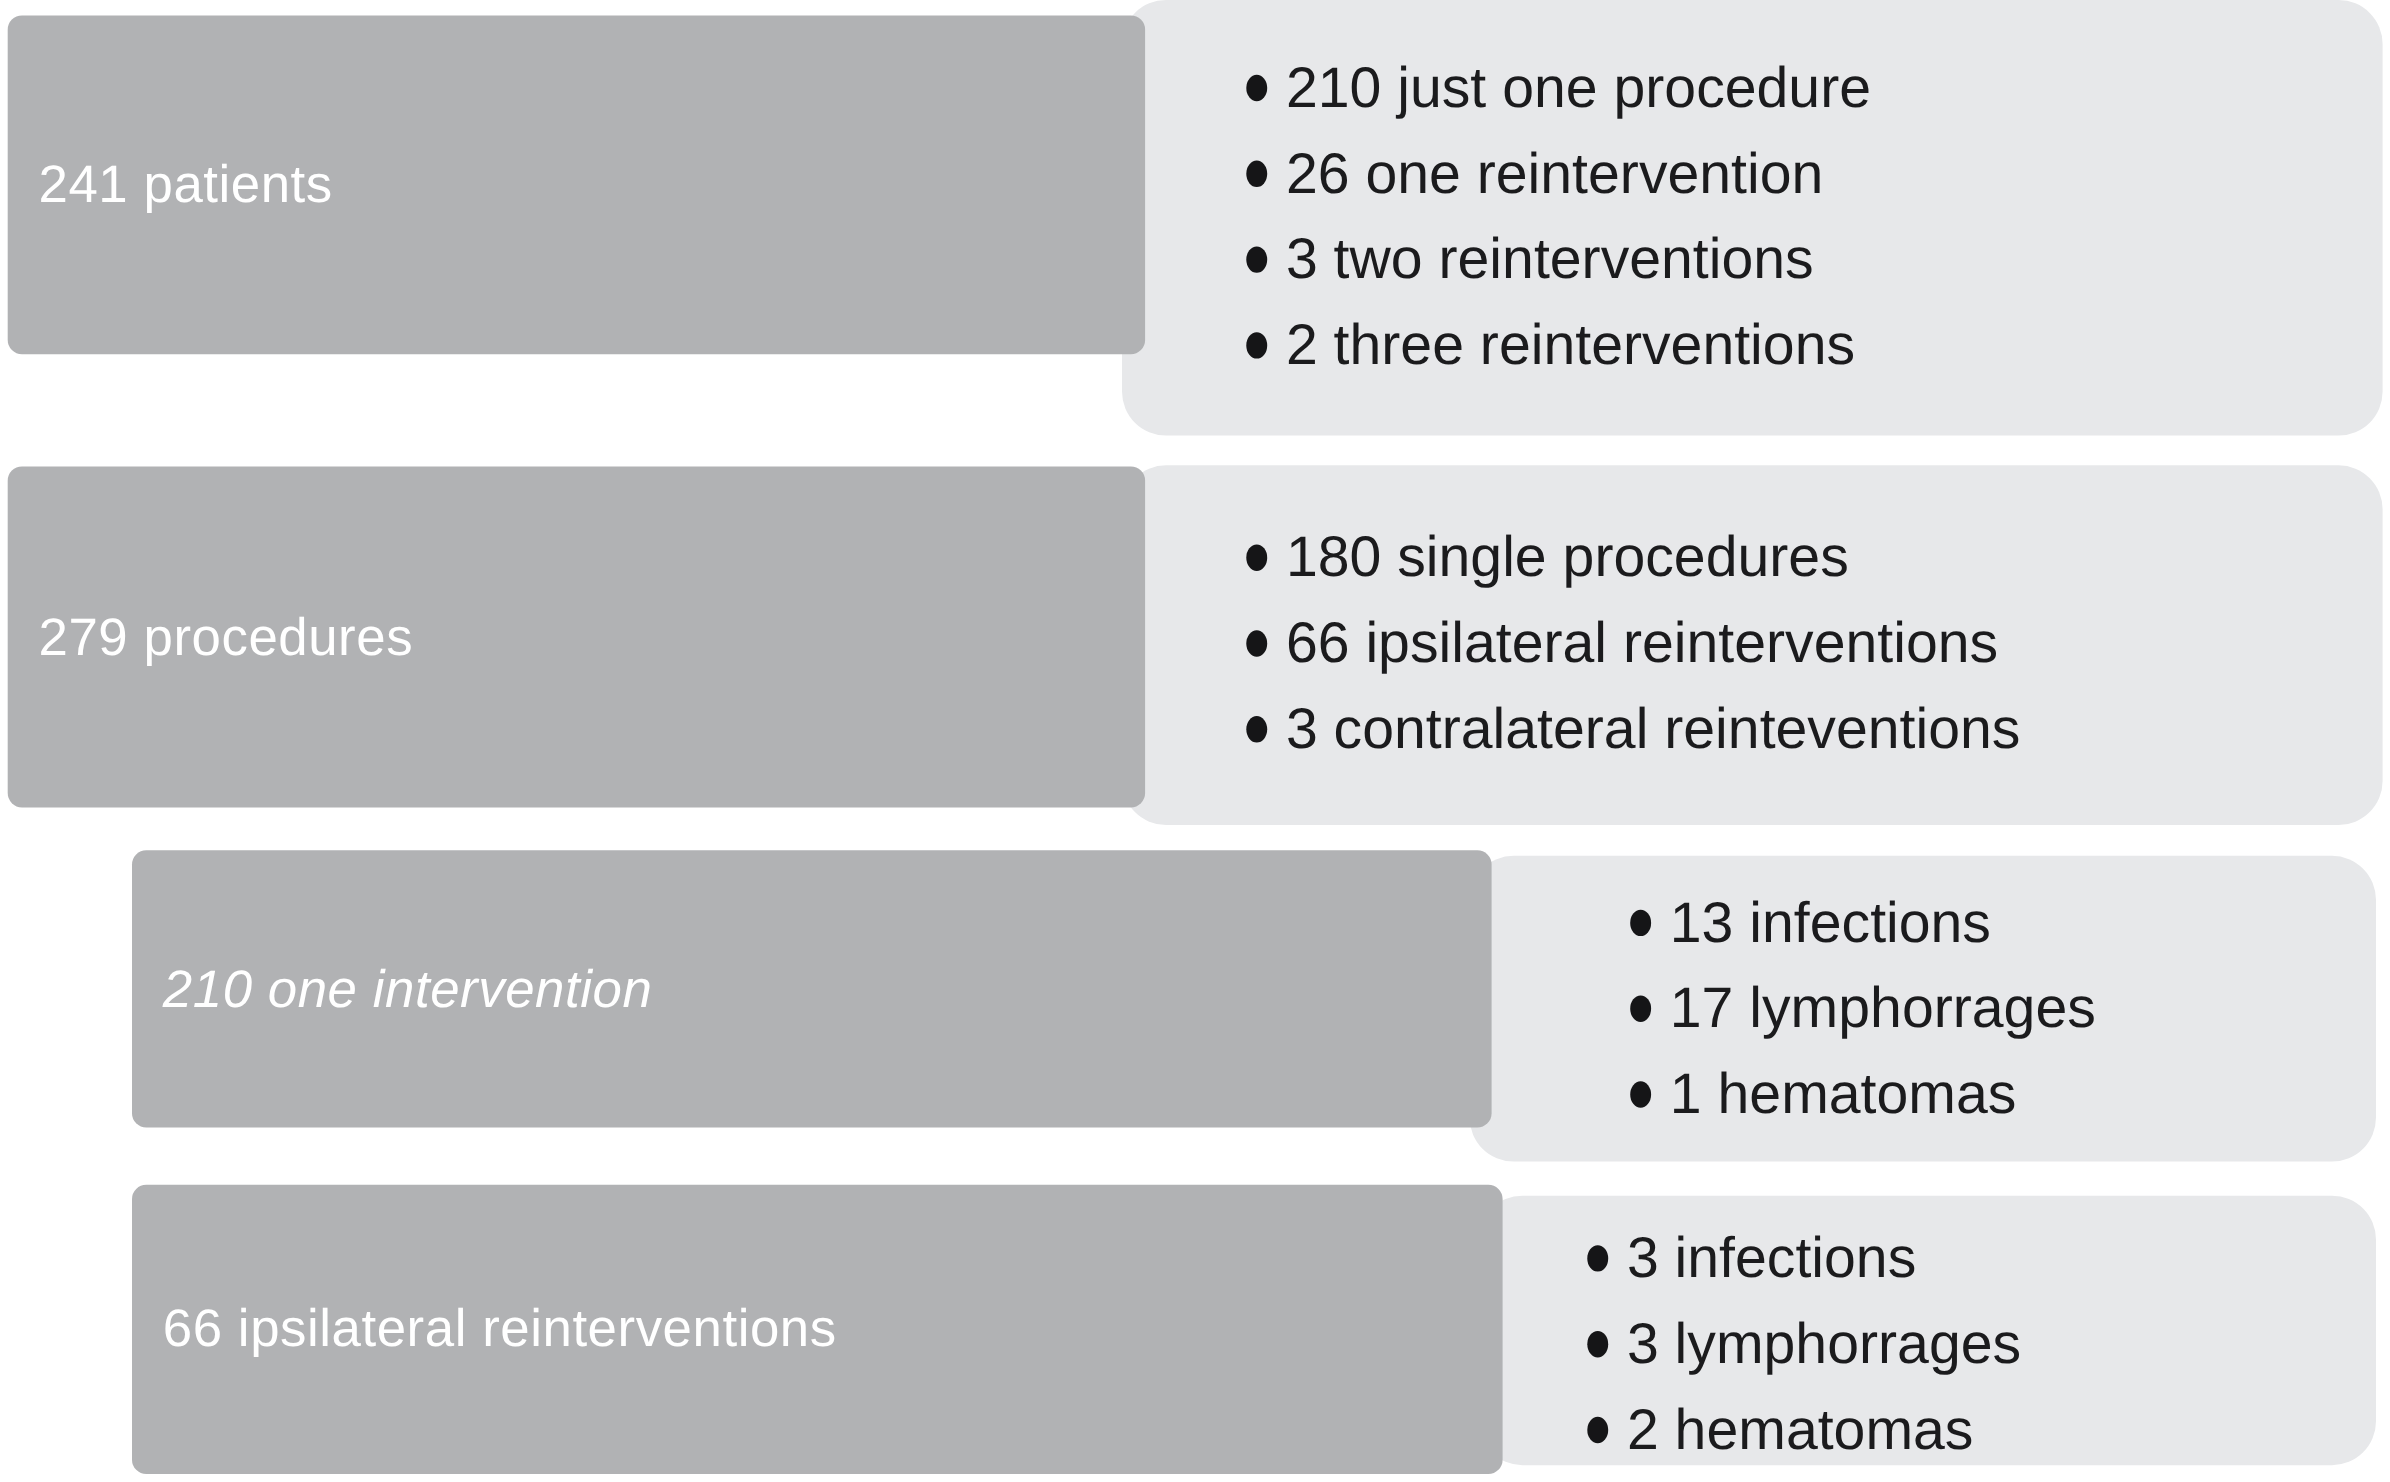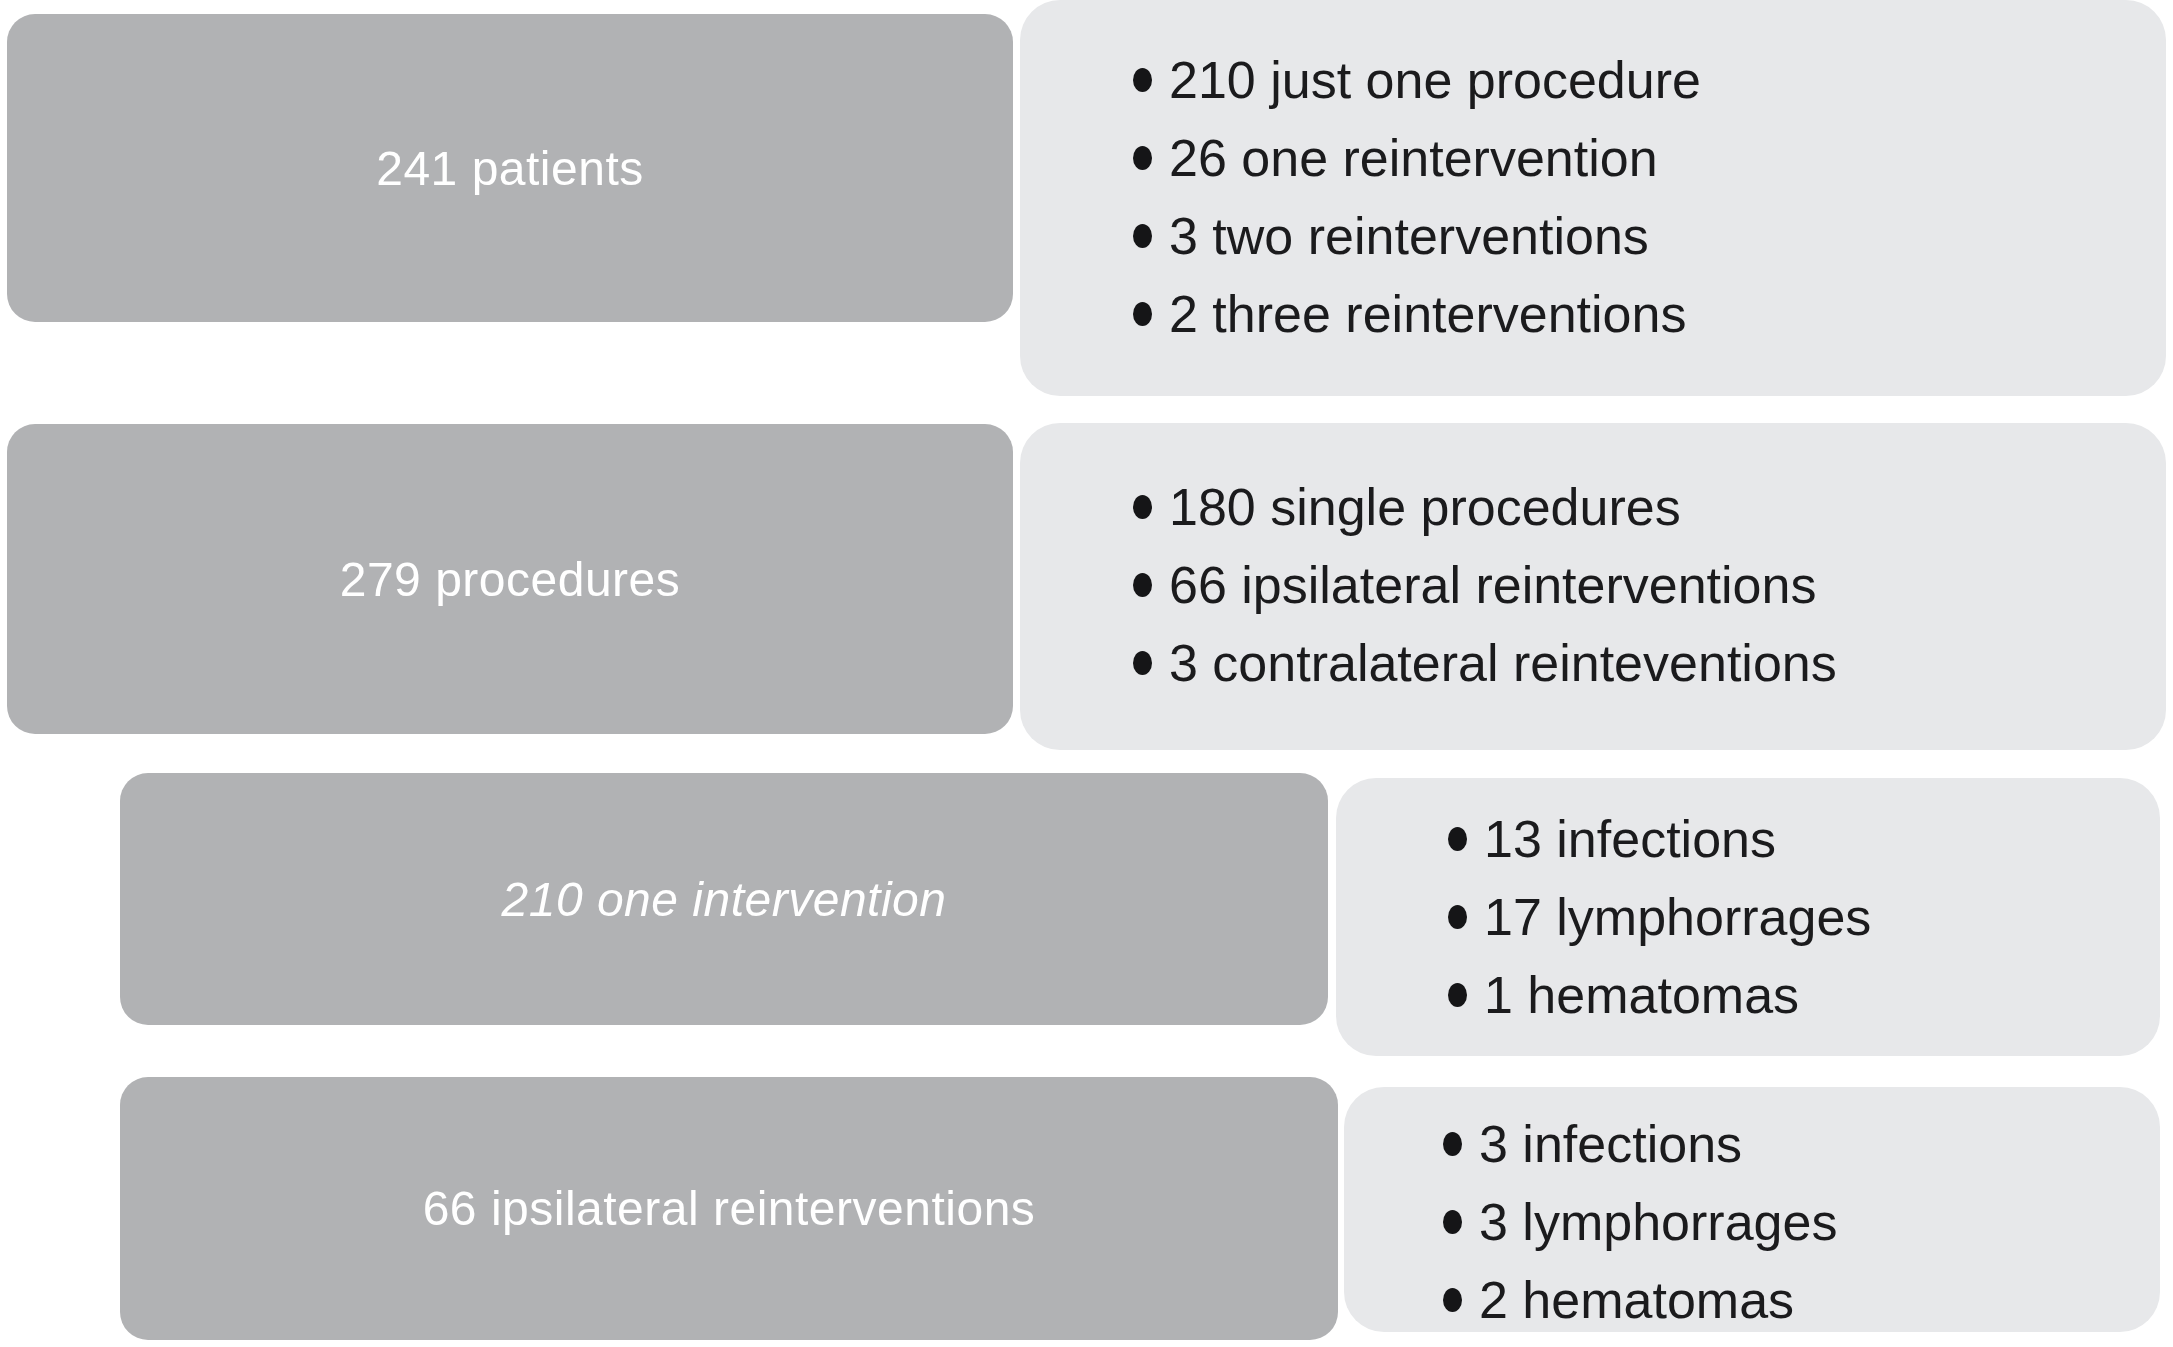--- a/index.html
+++ b/index.html
@@ -12,24 +12,24 @@
     width: 2173px;
     height: 1347px;
     background: #ffffff;
     overflow: hidden;
     font-family: "Liberation Sans", sans-serif;
   }
   
   .gbox {
     position: absolute;
     background: var(--box, #b1b2b4);
-    border-radius: 28px;
+    border-radius: 13px;
     display: flex;
     align-items: center;
-    justify-content: center;
+    padding-left: 28px;
   }
   .gbox .label {
     color: var(--box_text, #ffffff);
     font-size: 48px;
     letter-spacing: 0.5px;
     white-space: nowrap;
   }
   .box-r1 { left: 7px;   top: 14px;   width: 1006px; height: 308px; }
   .box-r2 { left: 7px;   top: 424px;  width: 1006px; height: 310px; }
   .box-r3 { left: 120px; top: 773px;  width: 1208px; height: 252px; font-style: italic; }
@@ -50,21 +50,21 @@
   .blist {
     position: absolute;
     display: flex;
     flex-direction: column;
     color: var(--bullet_text, #1b1b1d);
     font-size: 52px;
     line-height: 78px;
   }
   .blist-r1 { left: 1133px; top: 41px;   }
   .blist-r2 { left: 1133px; top: 468px;  }
-  .blist-r3 { left: 1448px; top: 800px;  }
+  .blist-r3 { left: 1482px; top: 800px;  }
   .blist-r4 { left: 1443px; top: 1105px; }
 
   .bitem {
     display: flex;
     align-items: center;
     white-space: nowrap;
   }
   .dot {
     flex: 0 0 auto;
     width: 19px;

